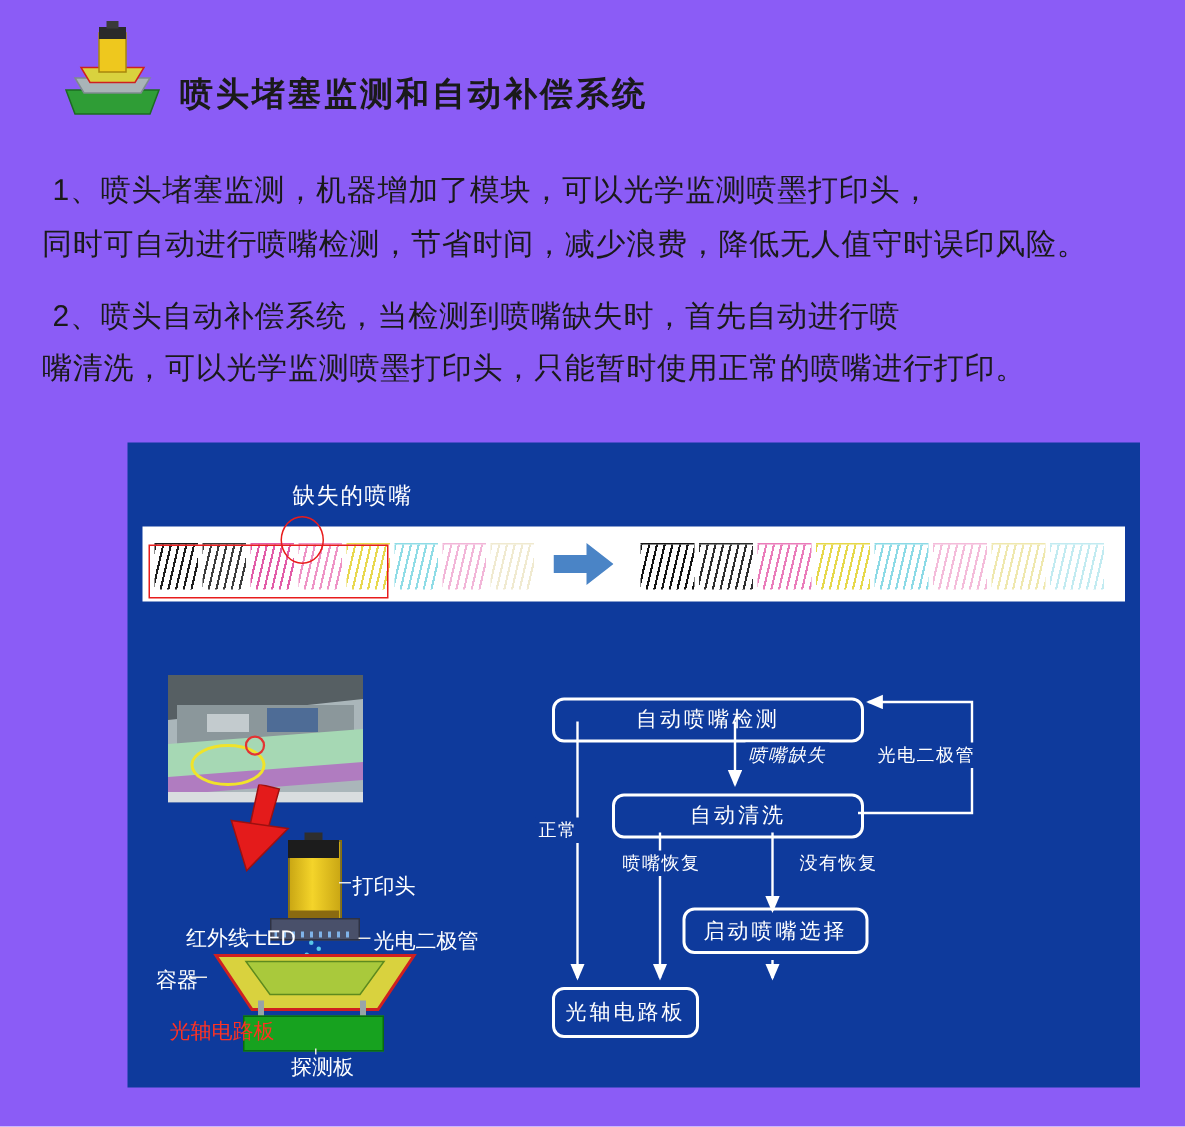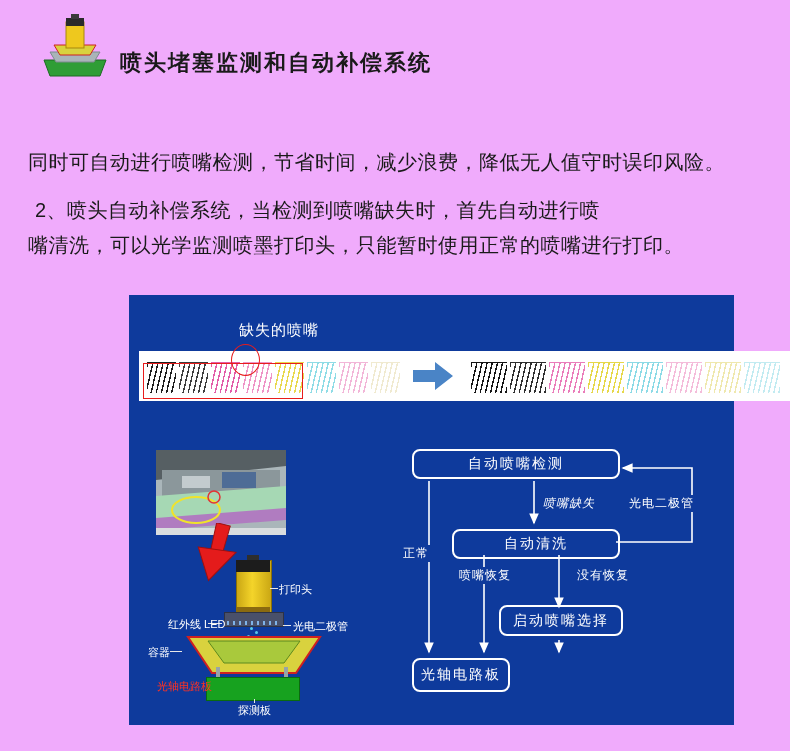--- a/index.html
+++ b/index.html
@@ -1,32 +1,32 @@
 <!DOCTYPE html>
 <html><head>
 <meta charset="utf-8">
 <style>
   html,body{margin:0;padding:0;background:#fff;}
-  .page{position:relative;width:790px;height:751px;background:#f0abfc;overflow:hidden;
+  .page{position:relative;width:790px;height:751px;background:#8b5cf6;overflow:hidden;
         font-family:"Liberation Sans","DejaVu Sans",sans-serif;color:#1a1a1a;}
   .abs{position:absolute;}
 
   
   .title{left:120px;top:48px;font-size:22px;font-weight:bold;letter-spacing:2px;margin:0;}
   .hicon{left:38px;top:14px;width:74px;height:66px;}
 
   
   .bline{font-size:20px;letter-spacing:.5px;white-space:nowrap;}
   .l1{left:35px;top:113px;}
   .l2{left:28px;top:149px;}
   .l3{left:35px;top:197px;}
   .l4{left:28px;top:232px;}
 
   
-  .panel{left:85px;top:295px;width:605px;height:430px;background:#0e3a9c;margin-left:44px;}
+  .panel{left:85px;top:295px;width:675px;height:430px;background:#0e3a9c;}
   .caption{position:absolute;color:#fff;font-size:15px;letter-spacing:1px;top:26px;text-align:center;}
   .c1{left:70px;width:160px;}
   .c2{left:340px;width:250px;}
 
   
   .strip{left:10px;top:56px;width:655px;height:50px;background:#fff;}
   .holder{position:absolute;display:flex;gap:3px;top:11px;}
   .holder.left{left:8px;}
   .holder.right{left:332px;}
   .comb{width:29px;height:30px;border-top:1.5px solid var(--c);
@@ -35,21 +35,21 @@
   .red-circle{left:92px;top:-7px;width:27px;height:30px;border:1.5px solid #e81c1c;border-radius:50%;}
   .red-rect{left:4px;top:12px;width:158px;height:34px;border:1px solid #e81c1c;}
   .blue-arrow{left:274px;top:10px;}
 
   
   .photo{left:27px;top:155px;width:130px;height:85px;}
   .red-arrow{left:60px;top:228px;}
 
   
   .device{left:15px;top:260px;width:250px;height:165px;}
-  .dlabel{position:absolute;color:#fff;font-size:11px;white-space:nowrap;}
+  .dlabel{position:absolute;color:#fff;font-size:14px;white-space:nowrap;}
   .dlabel.red{color:#ff3222;}
   .dline{position:absolute;background:#e8e8e8;}
   .cyl{position:absolute;left:92px;top:5px;width:34px;height:52px;border:1px solid #8a7008;
        background:linear-gradient(90deg,#caa714,#f4d42a 45%,#caa714);}
   .cyl-cap{position:absolute;left:-1px;top:-1px;width:34px;height:12px;background:#1c1c1c;}
   .cyl-knob{position:absolute;left:10px;top:-6px;width:12px;height:6px;background:#2e2e2e;}
   .cyl-band{position:absolute;left:-1px;bottom:0;width:34px;height:6px;background:#8a6a10;}
   .plate{position:absolute;left:80px;top:57px;width:58px;height:13px;background:#49506a;border:1px solid #2e3244;}
   .plate-dots{position:absolute;left:2px;bottom:1px;width:52px;height:4px;
        background:repeating-linear-gradient(90deg,#7fb2e8 0 2px,transparent 2px 6px);}
@@ -75,20 +75,21 @@
   <svg class="abs hicon" width="74" height="66" viewBox="0 0 74 66">
     <polygon points="6,46 68,46 62,62 12,62" fill="#2f9d36" stroke="#1c6b22"></polygon>
     <polygon points="12,38 62,38 56,48 18,48" fill="#a9b4b8" stroke="#7d8a8e"></polygon>
     <polygon points="16,31 58,31 52,41 22,41" fill="#d9d23e" stroke="#cf2020"></polygon>
     <rect x="28" y="8" width="18" height="26" fill="#eec81e" stroke="#a8870c"></rect>
     <rect x="28" y="4" width="18" height="8" fill="#2a2a2a"></rect>
     <rect x="33" y="0" width="8" height="5" fill="#3a3a3a"></rect>
   </svg>
   <h1 class="abs title">喷头堵塞监测和自动补偿系统</h1>
 
+  <div class="abs bline l1">1、喷头堵塞监测，机器增加了模块，可以光学监测喷墨打印头，</div>
   <div class="abs bline l2">同时可自动进行喷嘴检测，节省时间，减少浪费，降低无人值守时误印风险。</div>
   <div class="abs bline l3">2、喷头自动补偿系统，当检测到喷嘴缺失时，首先自动进行喷</div>
   <div class="abs bline l4">嘴清洗，可以光学监测喷墨打印头，只能暂时使用正常的喷嘴进行打印。</div>
 
   <div class="abs panel">
 
     <div class="caption c1">缺失的喷嘴</div>
 
     <div class="abs strip">
       <div class="holder left">
@@ -178,21 +179,21 @@
           </marker>
         </defs>
         <line x1="135" y1="36" x2="135" y2="78" stroke="#fff" stroke-width="1.6" marker-end="url(#ah)"></line>
         <line x1="30" y1="36" x2="30" y2="207" stroke="#fff" stroke-width="1.6" marker-end="url(#ah)"></line>
         <line x1="85" y1="110" x2="85" y2="207" stroke="#fff" stroke-width="1.6" marker-end="url(#ah)"></line>
         <line x1="160" y1="110" x2="160" y2="162" stroke="#fff" stroke-width="1.6" marker-end="url(#ah)"></line>
         <line x1="160" y1="195" x2="160" y2="207" stroke="#fff" stroke-width="1.6" marker-end="url(#ah)"></line>
         <polyline points="217,97 293,97 293,23 224,23" fill="none" stroke="#fff" stroke-width="1.6" marker-end="url(#ah)"></polyline>
       </svg>
 
-      <div class="fbox" style="left:13px;top:4px;width:204px;height:26px;text-align:center;">自动喷嘴检测</div>
+      <div class="fbox" style="left:13px;top:20px;width:204px;height:26px;text-align:center;">自动喷嘴检测</div>
       <div class="fbox" style="left:53px;top:84px;width:164px;height:26px;">自动清洗</div>
       <div class="fbox" style="left:100px;top:160px;width:120px;height:27px;">启动喷嘴选择</div>
       <div class="fbox" style="left:13px;top:213px;width:94px;height:30px;">光轴电路板</div>
 
       <div class="flabel" style="left:142px;top:50px;font-style:italic;">喷嘴缺失</div>
       <div class="flabel" style="left:2px;top:100px;">正常</div>
       <div class="flabel" style="left:58px;top:122px;">喷嘴恢复</div>
       <div class="flabel" style="left:176px;top:122px;">没有恢复</div>
       <div class="flabel" style="left:228px;top:50px;">光电二极管</div>
     </div>

